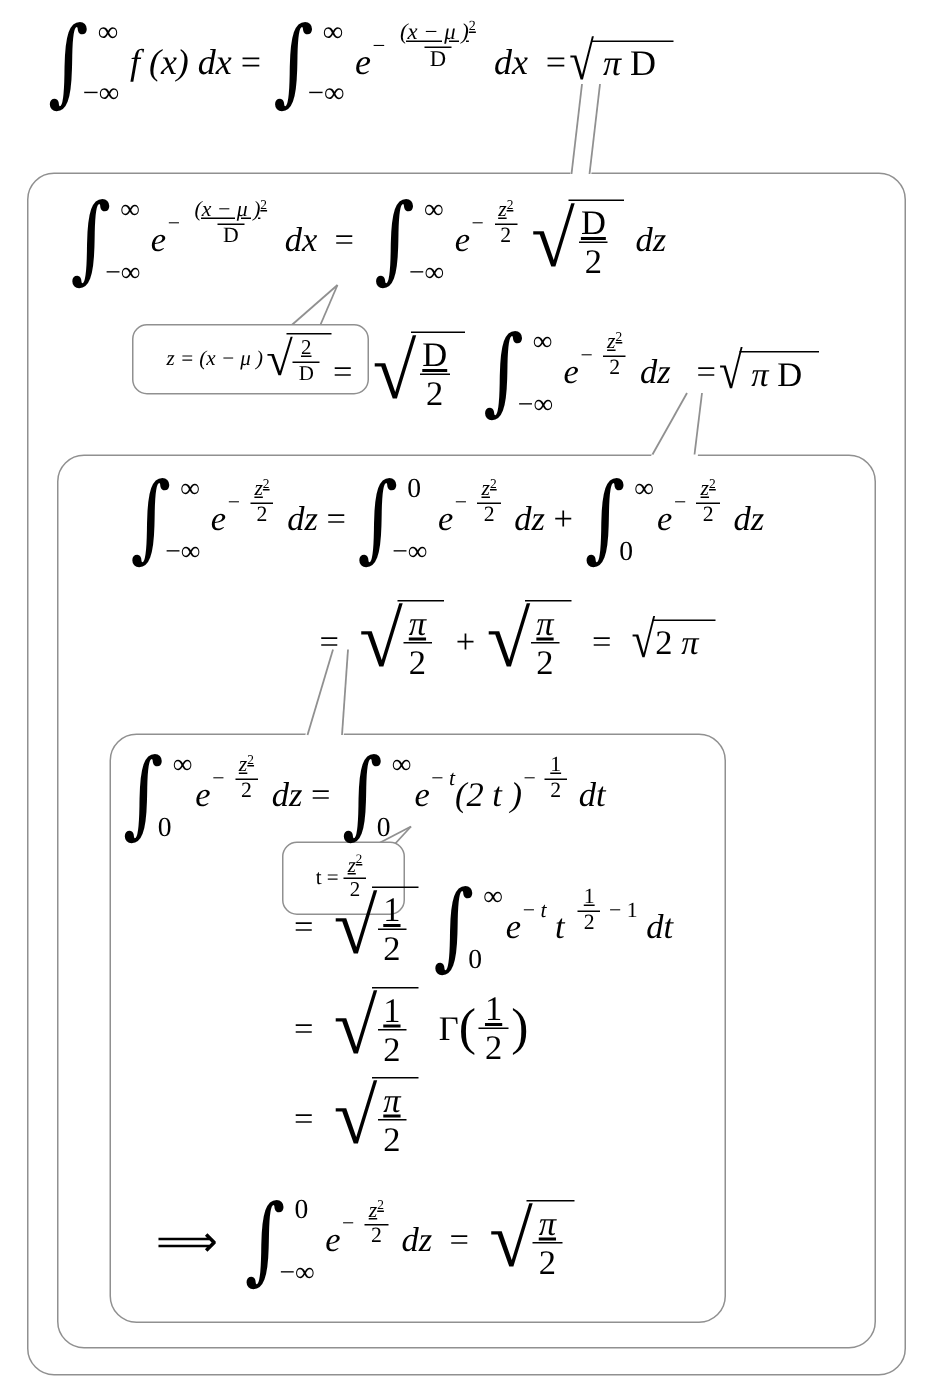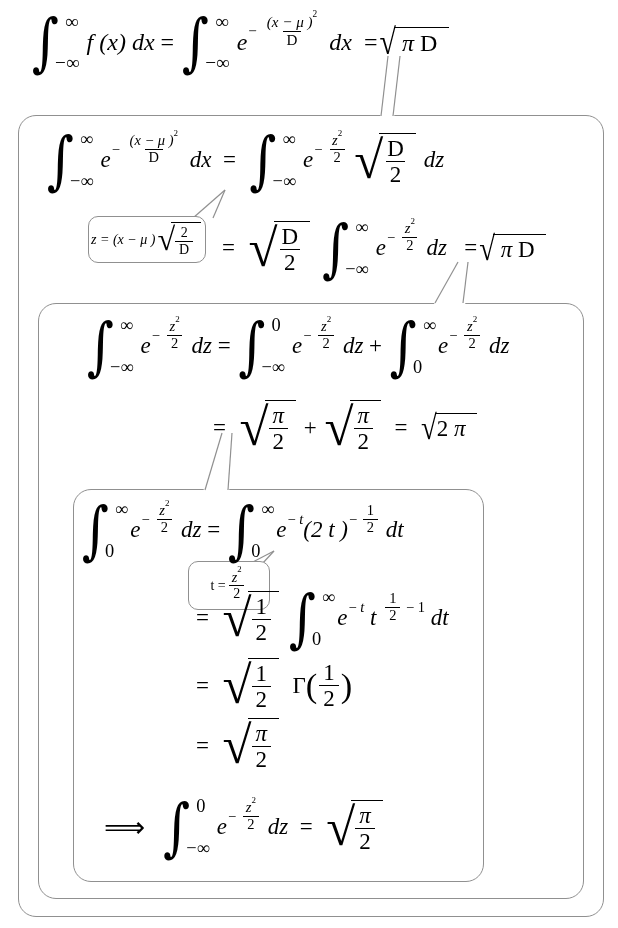--- a/index.html
+++ b/index.html
@@ -13,21 +13,21 @@
   
   .int{display:inline-flex;align-items:center;margin:0 2px;}
   .ig{font-size:52px;line-height:1;display:inline-block;transform:scaleY(1.22);
       font-family:"DejaVu Serif",serif;}
   .ilim{display:inline-flex;flex-direction:column;justify-content:space-between;height:60px;
         font-size:0.8em;font-style:normal;margin-left:1px;line-height:1;}
   .ia{margin-left:5px;}
   .ib{transform:translateX(-5px);}
   
   .frac{display:inline-flex;flex-direction:column;align-items:center;margin:0 2px;line-height:1.08;}
-  .fn{display:inline-flex;align-items:flex-start;padding:0 4px;}
+  .fn{display:inline-flex;align-items:center;padding:0 4px;text-decoration:underline;}
   .fd{display:inline-flex;border-top:1.4px solid #000;padding:0 4px;}
   
   .sqrt{display:inline-flex;align-items:center;margin:0 2px;}
   .rad{font-size:1.25em;line-height:1;display:inline-block;transform:scaleY(1.2);margin-right:-2px;}
   .rad.tall{font-size:2.3em;transform:scaleY(1);margin-right:-4px;}
   .radc{display:inline-flex;align-items:center;border-top:1.4px solid #000;padding:2px 6px 0 2px;}
   
   .pw{display:inline-flex;align-items:center;}
   .up{display:inline-flex;align-items:center;position:relative;top:-0.72em;font-size:0.63em;margin-left:1px;}
   .sups{font-size:0.62em;position:relative;top:-0.5em;}
@@ -45,21 +45,21 @@
   #eq4{left:85px;top:316px;}
   #eq5{left:213px;top:400px;}
   #eq6{left:80px;top:500px;}
   #eq7{left:196px;top:588px;}
   #eq8{left:196px;top:658px;}
   #eq9{left:196px;top:718px;}
   #eq10{left:104px;top:797px;}
   #box1{left:18px;top:115px;width:584px;height:800px;}
   #box2{left:38px;top:303px;width:544px;height:594px;}
   #box3{left:73px;top:489px;width:409px;height:391px;}
-  #callout-z{left:88px;top:216px;min-width:112px;height:45px;padding:0 2px;}
+  #callout-z{left:88px;top:216px;min-width:112px;height:45px;padding:0 22px;}
   #callout-t{left:188px;top:561px;min-width:68px;height:47px;padding:0 6px;}
 </style>
 </head>
 <body>
 
 <div id="page">
 
   <div class="box" id="box1"></div>
   <div class="box" id="box2"></div>
   <div class="box" id="box3"></div>

